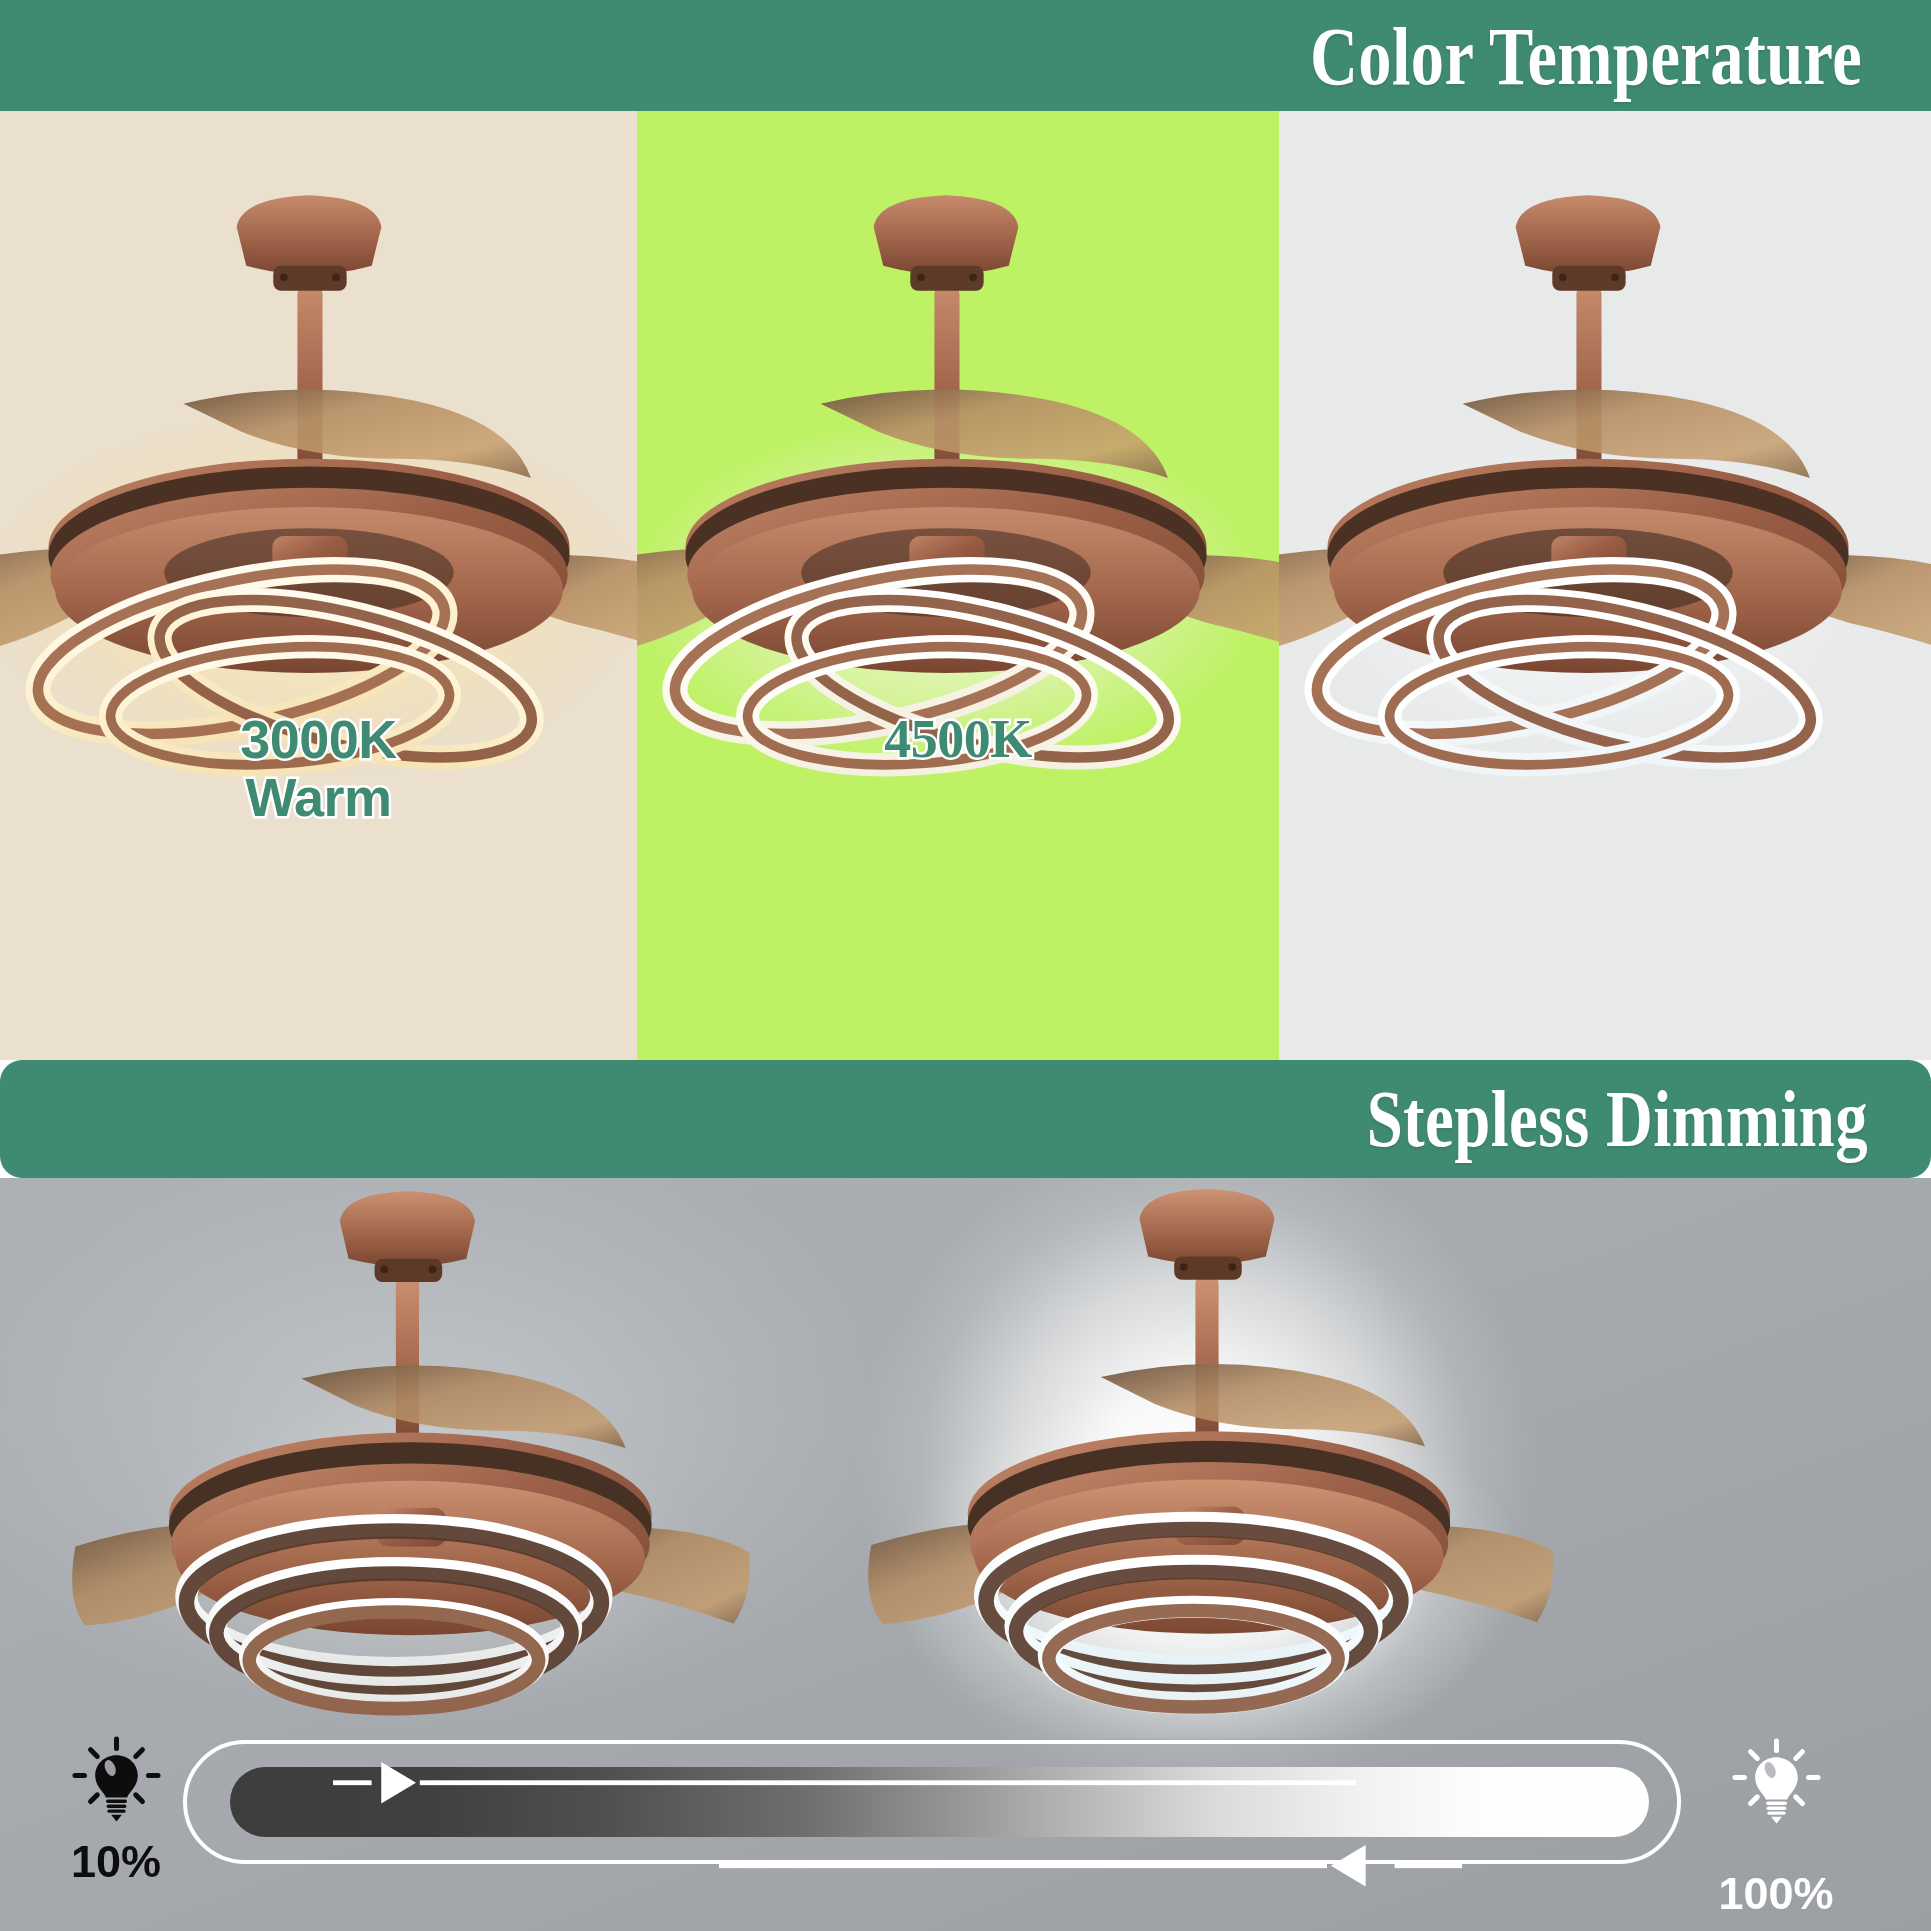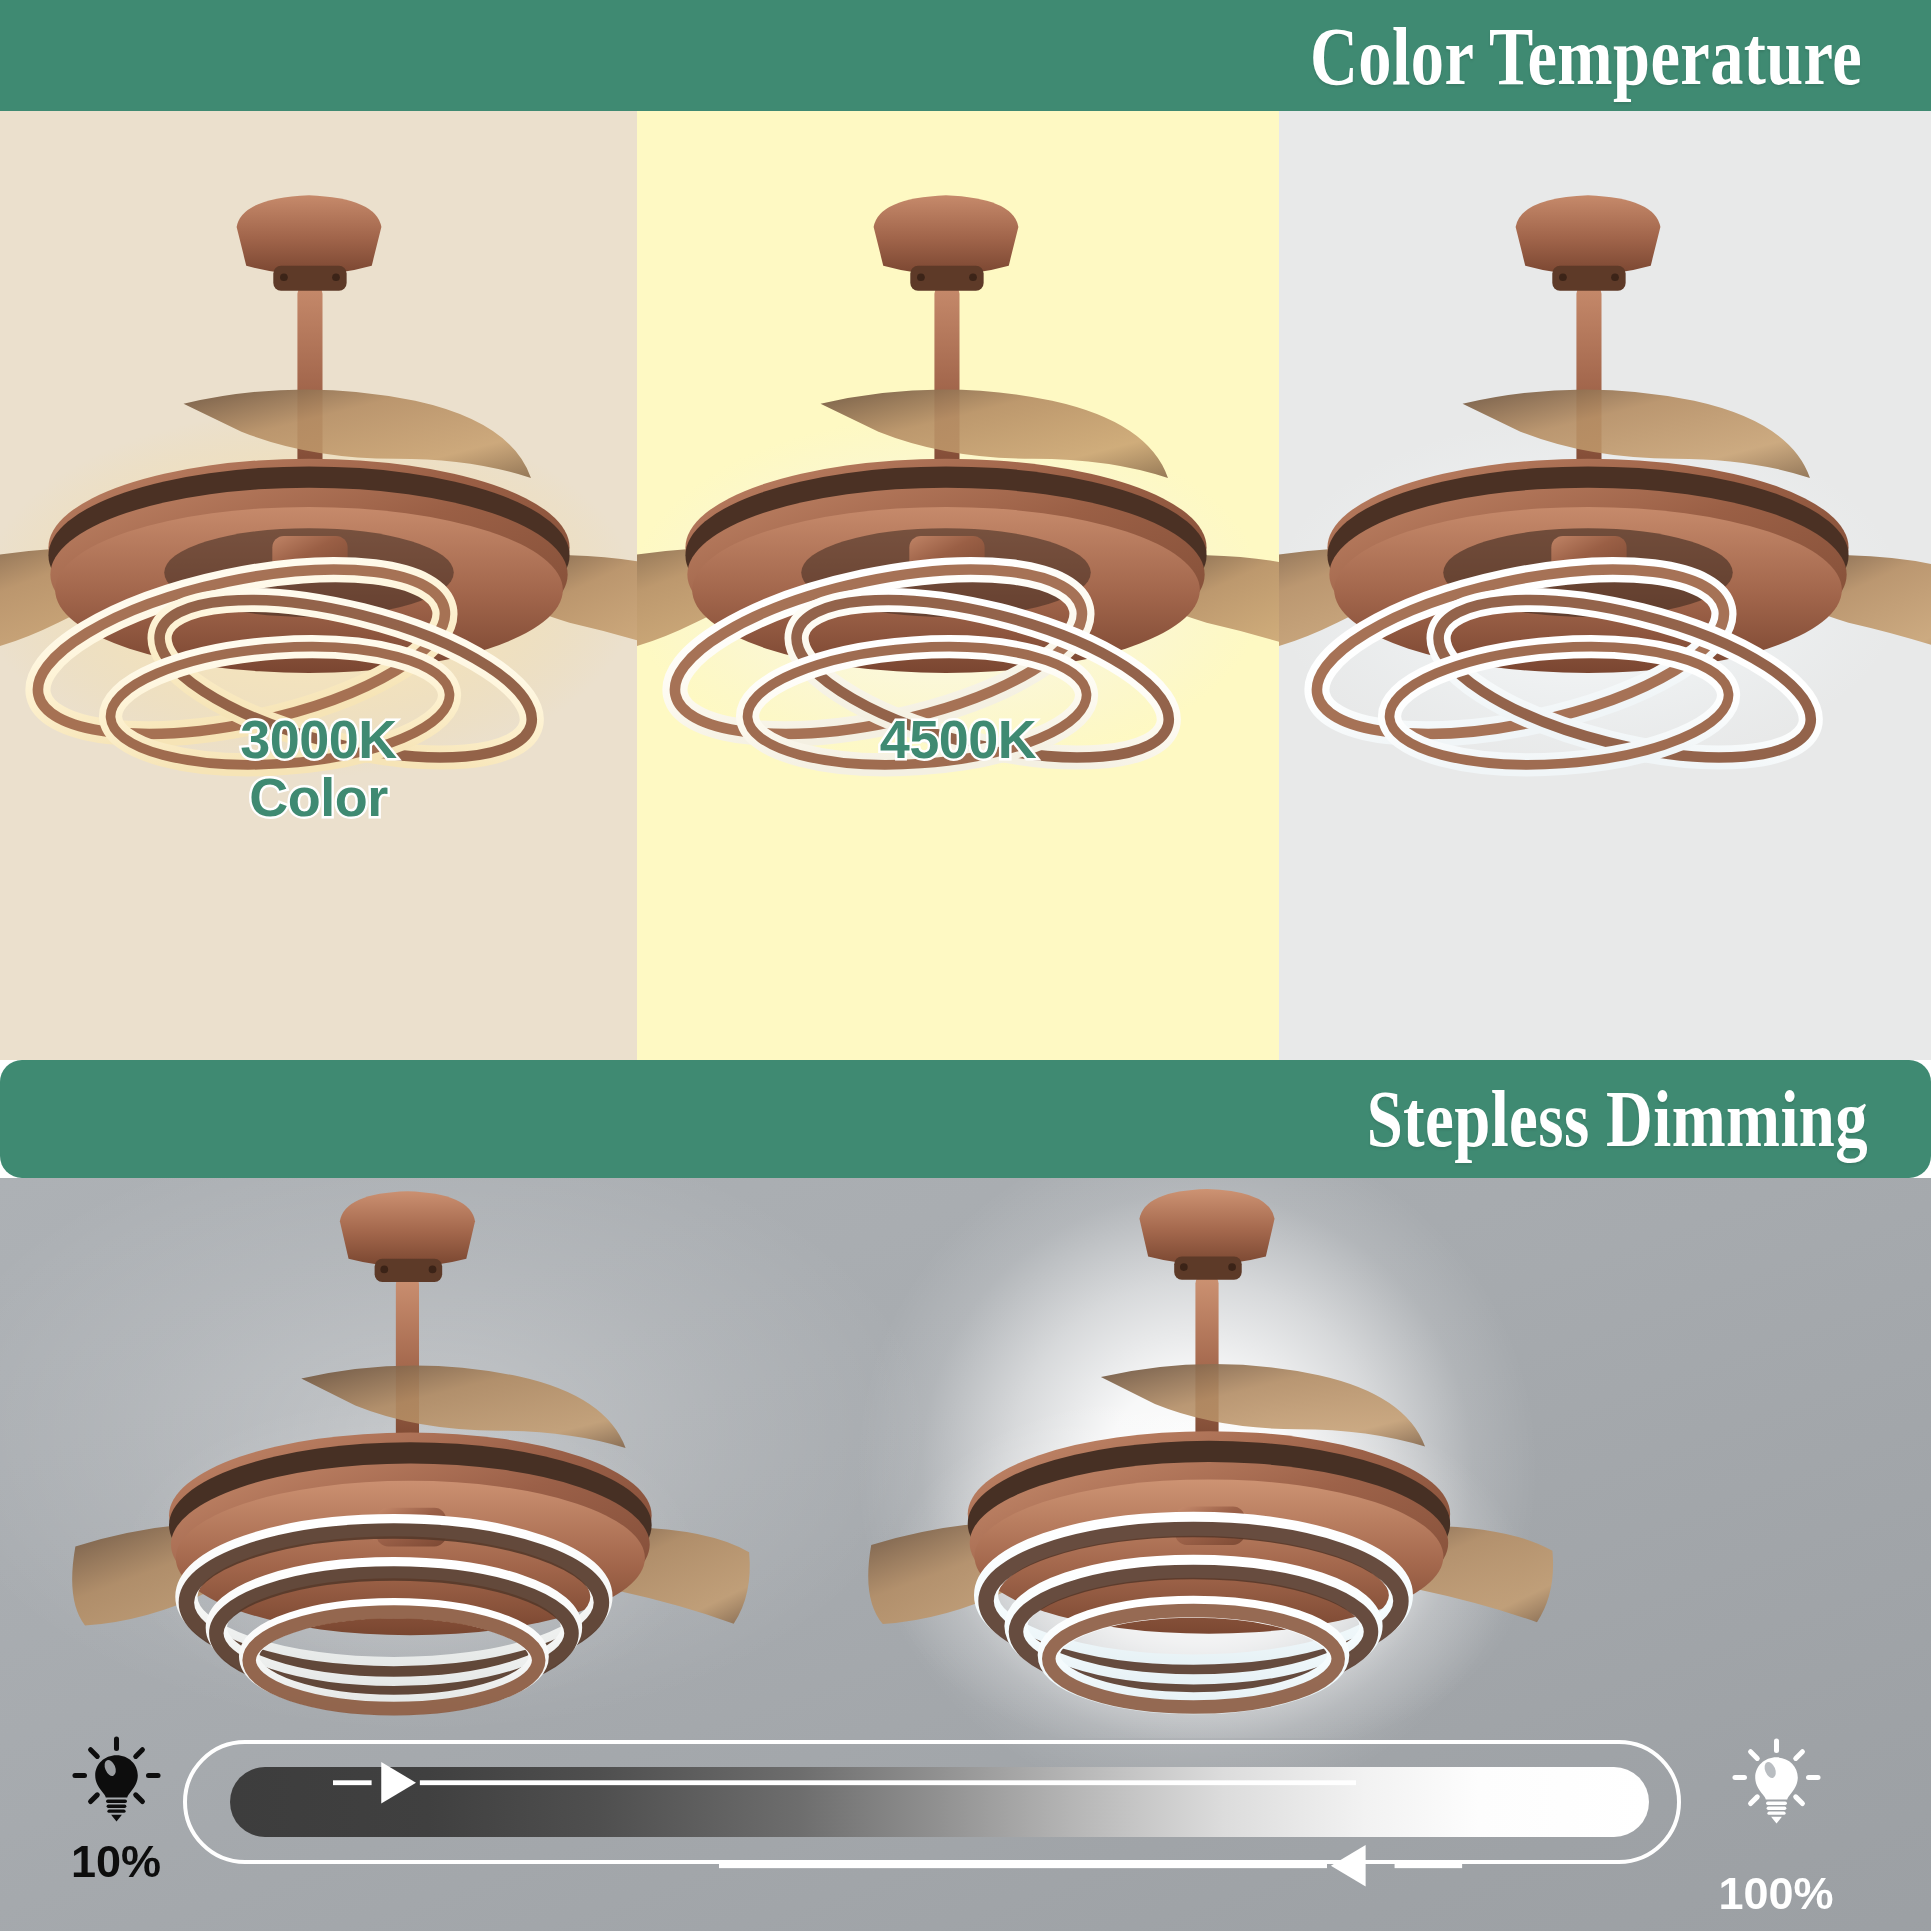--- a/index.html
+++ b/index.html
@@ -28,21 +28,21 @@
   #banner-dim  { top:1060px; height:118px;border-radius:22px; }
   #banner-dim .banner-title  { font-size:81px; }
 
   
   #ct-section {
     position:absolute; top:111px; left:0; width:1931px; height:949px;
     display:flex;
   }
   .ct-panel { position:relative; height:100%; overflow:hidden; }
   #ct-panel-0 { width:637px;  background:#ebe0cd; }
-  #ct-panel-1 { width:642px;  background:#fef9c3; }
+  #ct-panel-1 { width:642px;  background:#bef264;font-family:Liberation Serif, serif; }
   #ct-panel-2 { width:652px;  background:#e8e9e9; }
 
   .ct-caption {
     position:absolute; left:0; width:100%;
     text-align:center;
     z-index:40;
     pointer-events:none;
   }
   #ct-panel-0 .ct-caption { top:599px; }
   #ct-panel-1 .ct-caption { top:599px; }
@@ -186,21 +186,21 @@
             <ellipse cx="360" cy="500" rx="215" ry="74" stroke="#a16a4d" stroke-width="11" transform="rotate(-12 360 500)" opacity="0.95"></ellipse>
             <ellipse cx="468" cy="528" rx="198" ry="68" stroke="url(#led0)" stroke-width="25" transform="rotate(14 468 528)"></ellipse>
             <ellipse cx="468" cy="528" rx="198" ry="68" stroke="#8d5b41" stroke-width="11" transform="rotate(14 468 528)" opacity="0.95"></ellipse>
             <ellipse cx="400" cy="556" rx="176" ry="60" stroke="url(#led0)" stroke-width="24" transform="rotate(-4 400 556)"></ellipse>
             <ellipse cx="400" cy="556" rx="176" ry="60" stroke="#9a6448" stroke-width="10" transform="rotate(-4 400 556)" opacity="0.95"></ellipse>
           </g>
         </svg>
       </div>
       <div class="ct-caption">
         <span class="line">3000K</span>
-        <span class="line">Color</span>
+        <span class="line">Warm</span>
       </div>
     </div>
 
     <div class="ct-panel" id="ct-panel-1">
       <div class="fan-wrap" style="left:-106px; top:58px;">
         <svg width="830" height="618" viewBox="0 0 860 640">
           <defs>
             <linearGradient id="cop1" x1="0" y1="0" x2="1" y2="1">
               <stop offset="0%" stop-color="#c08466"></stop>
                 <stop offset="45%" stop-color="#9a5f45"></stop>

